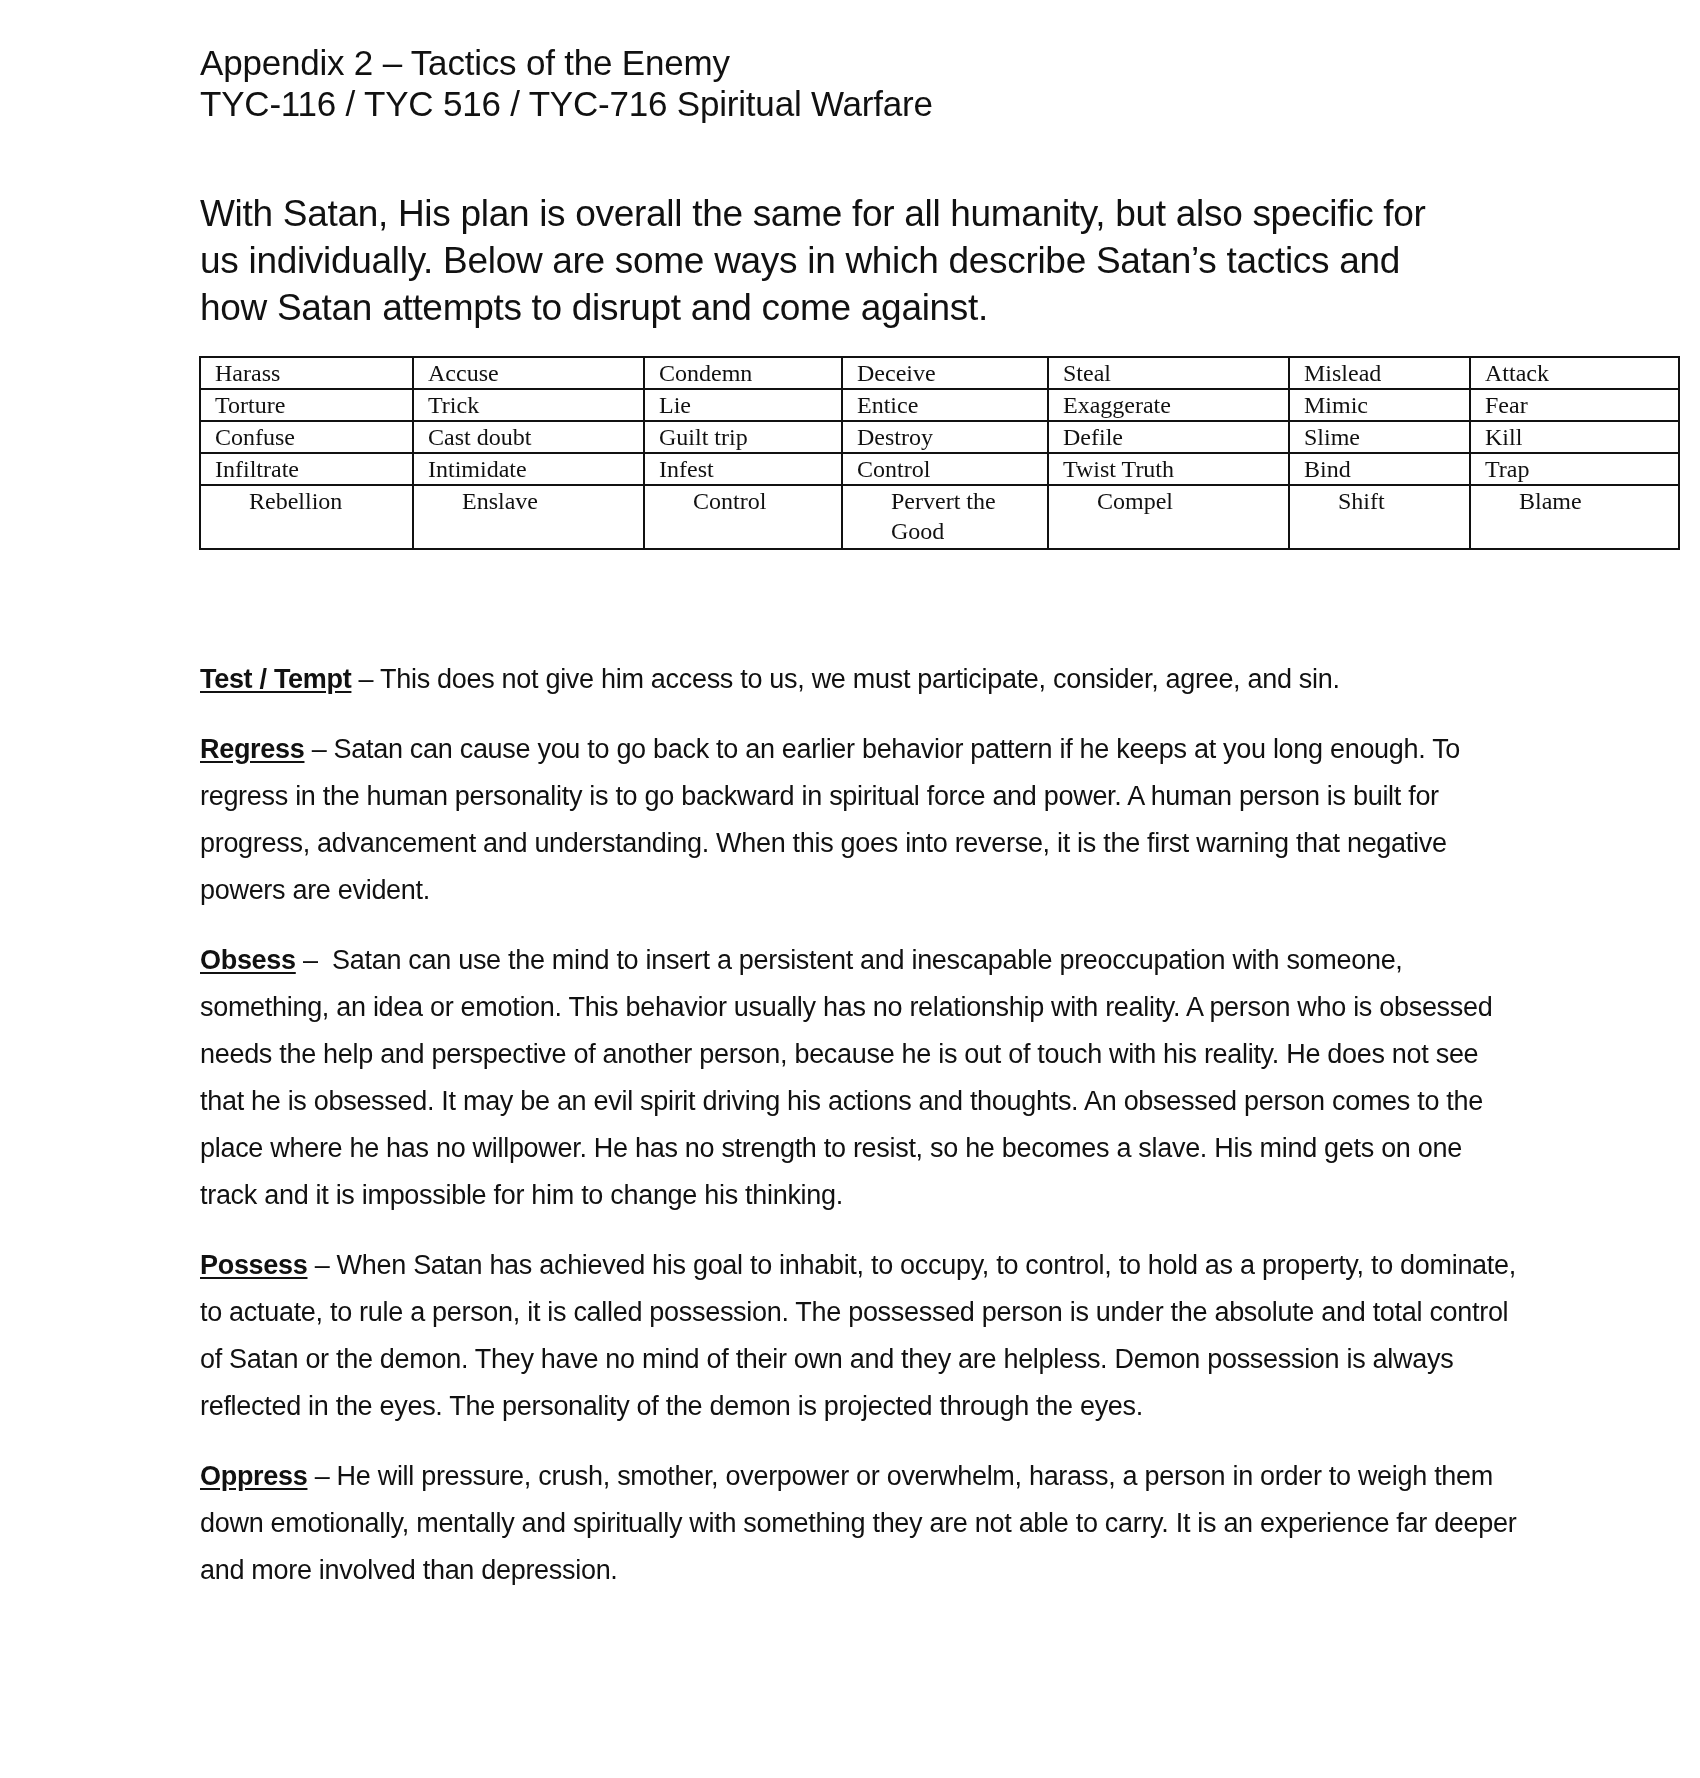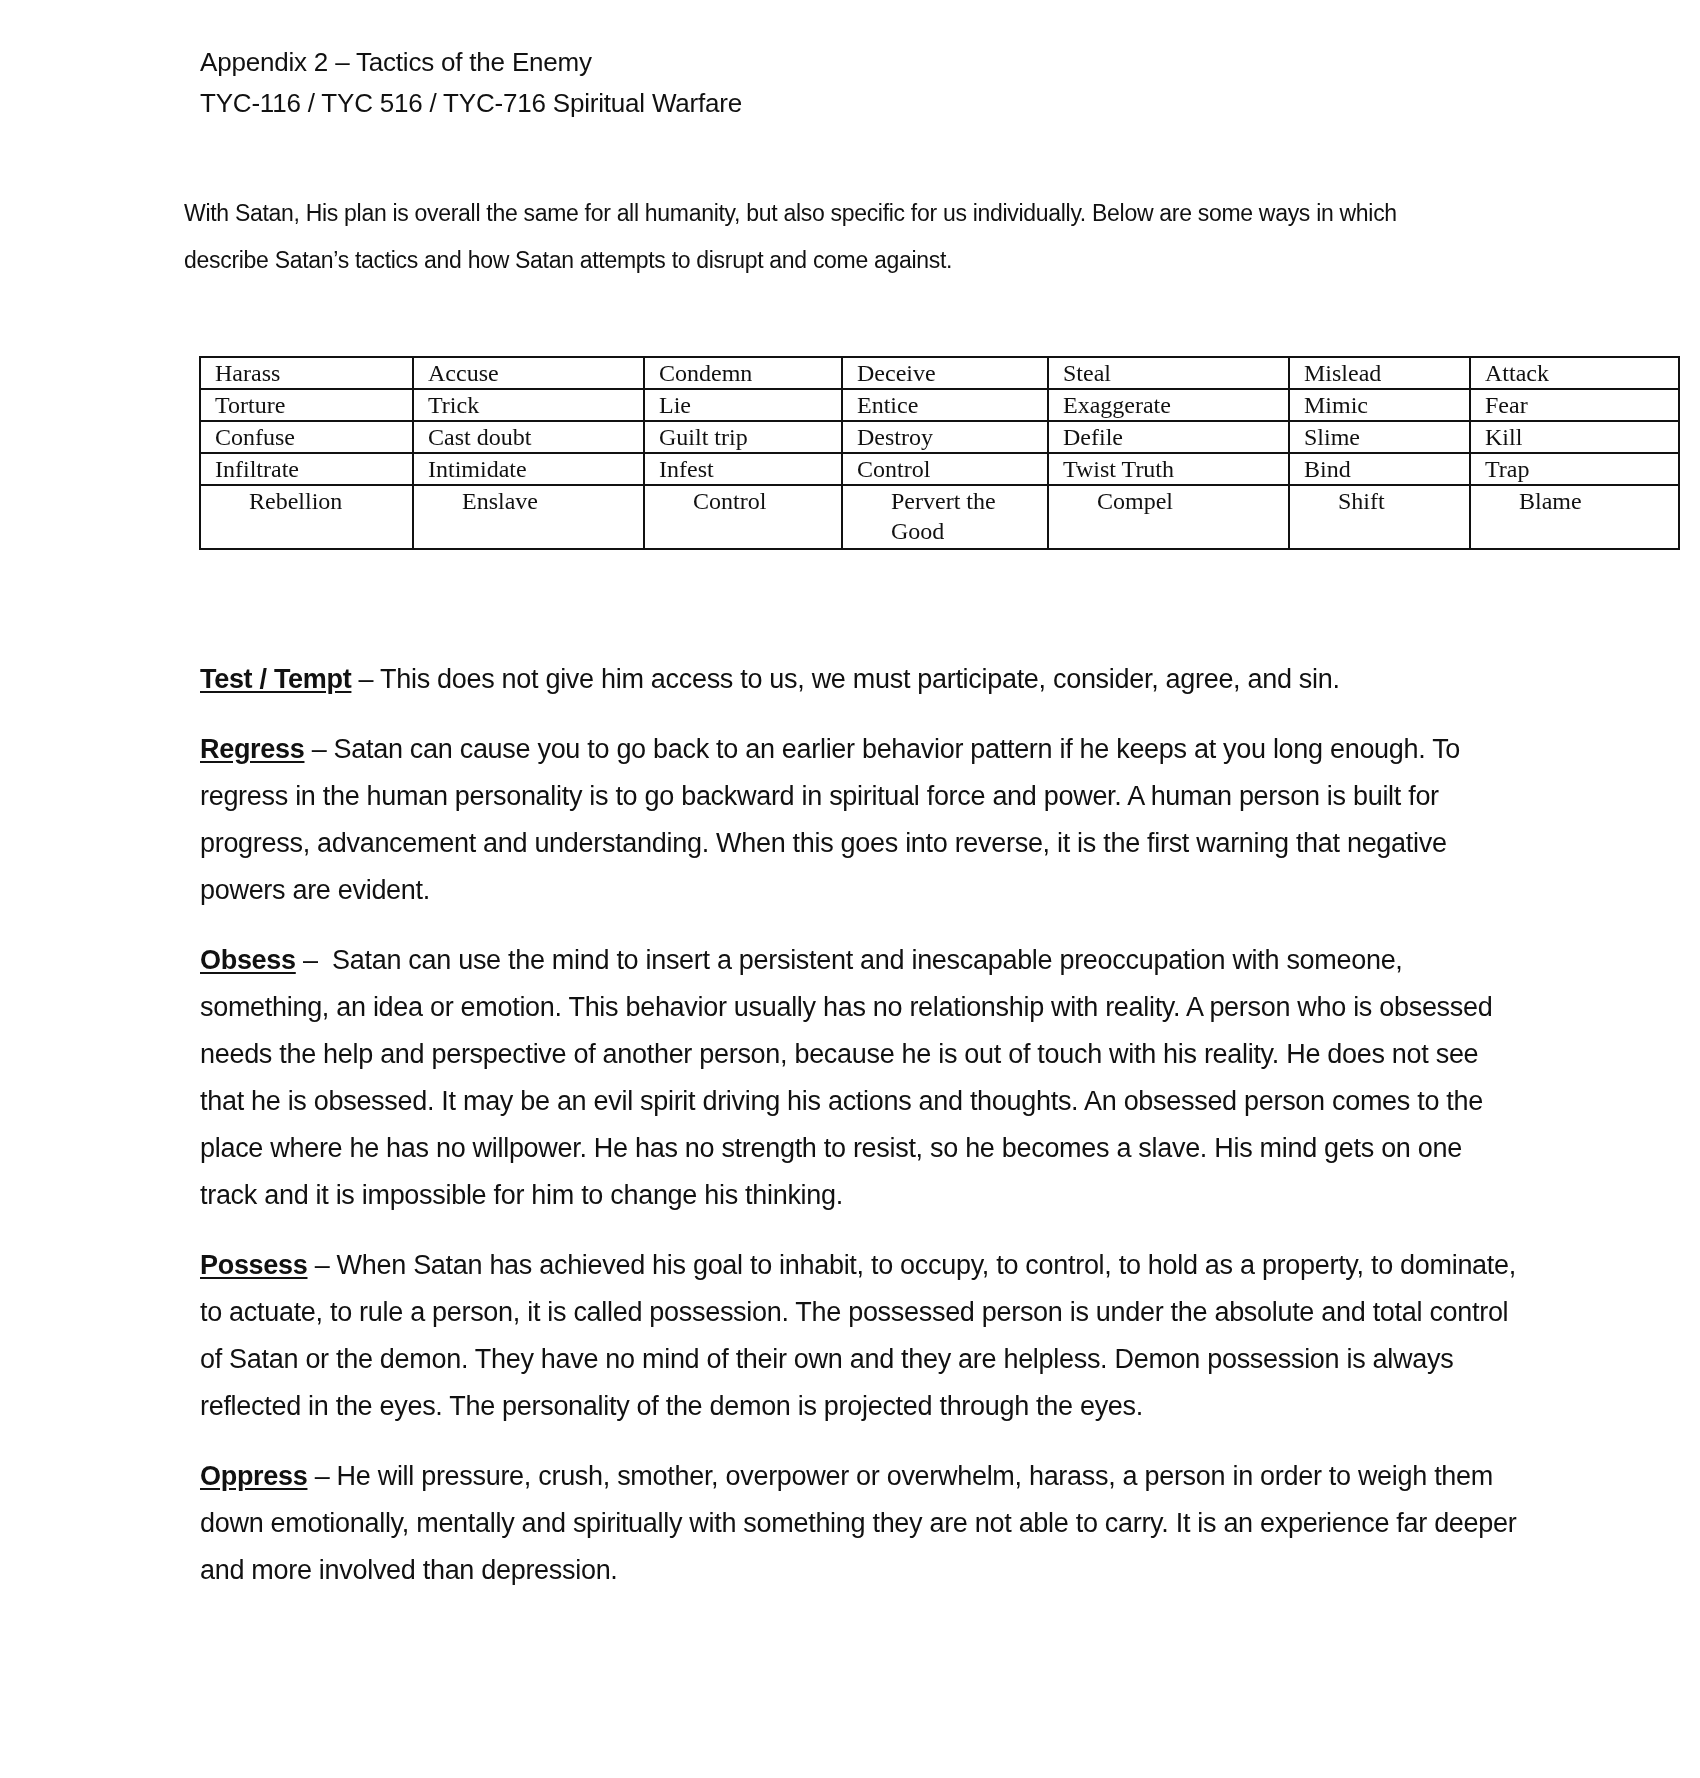--- a/index.html
+++ b/index.html
@@ -1,20 +1,20 @@
 <!DOCTYPE html>
 <html><head>
 <meta charset="utf-8">
 <style>
   html, body { margin: 0; padding: 0; background: #ffffff; }
   body { width: 1700px; height: 1778px; position: relative; overflow: hidden; color: #111; }
   .page { position: absolute; left: 0; top: 0; width: 1700px; height: 1778px; background: #fff; }
-  .header { position: absolute; left: 200px; top: 42px; font-family: "Liberation Sans", sans-serif; font-size: 26px; line-height: 41px; color: #111; letter-spacing: -0.2px; }
+  .header { position: absolute; left: 200px; top: 42px; font-family: "Liberation Sans", sans-serif; font-size: 35px; line-height: 41px; color: #111; letter-spacing: -0.2px; }
   .header div { white-space: nowrap; }
-  .intro { position: absolute; left: 184px; top: 190px; width: 1240px; font-family: "Liberation Sans", sans-serif; font-size: 23px; line-height: 47px; color: #111; letter-spacing: -0.3px; }
+  .intro { position: absolute; left: 200px; top: 190px; width: 1240px; font-family: "Liberation Sans", sans-serif; font-size: 37px; line-height: 47px; color: #111; letter-spacing: -0.3px; }
   table.tactics { position: absolute; left: 199px; top: 356px; border-collapse: collapse; font-family: "Liberation Serif", serif; font-size: 24px; color: #111; }
   table.tactics td { border: 2px solid #111; padding: 0 0 0 14px; vertical-align: top; line-height: 30px; height: 30px; }
   table.tactics tr.tall td { height: 62px; padding-left: 48px; }
   .c0 { width: 163px; } .c1 { width: 181px; } .c2 { width: 148px; } .c3 { width: 156px; }
   .c4 { width: 191px; } .c5 { width: 131px; } .c6 { width: 159px; }
   .defs { position: absolute; left: 200px; top: 656px; width: 1320px; font-family: "Liberation Sans", sans-serif; font-size: 27px; line-height: 47px; color: #111; letter-spacing: -0.3px; }
   .def { margin: 0 0 23px 0; }
   .term { font-weight: bold; text-decoration: underline; text-underline-offset: 3px; }
 </style>
 </head>

